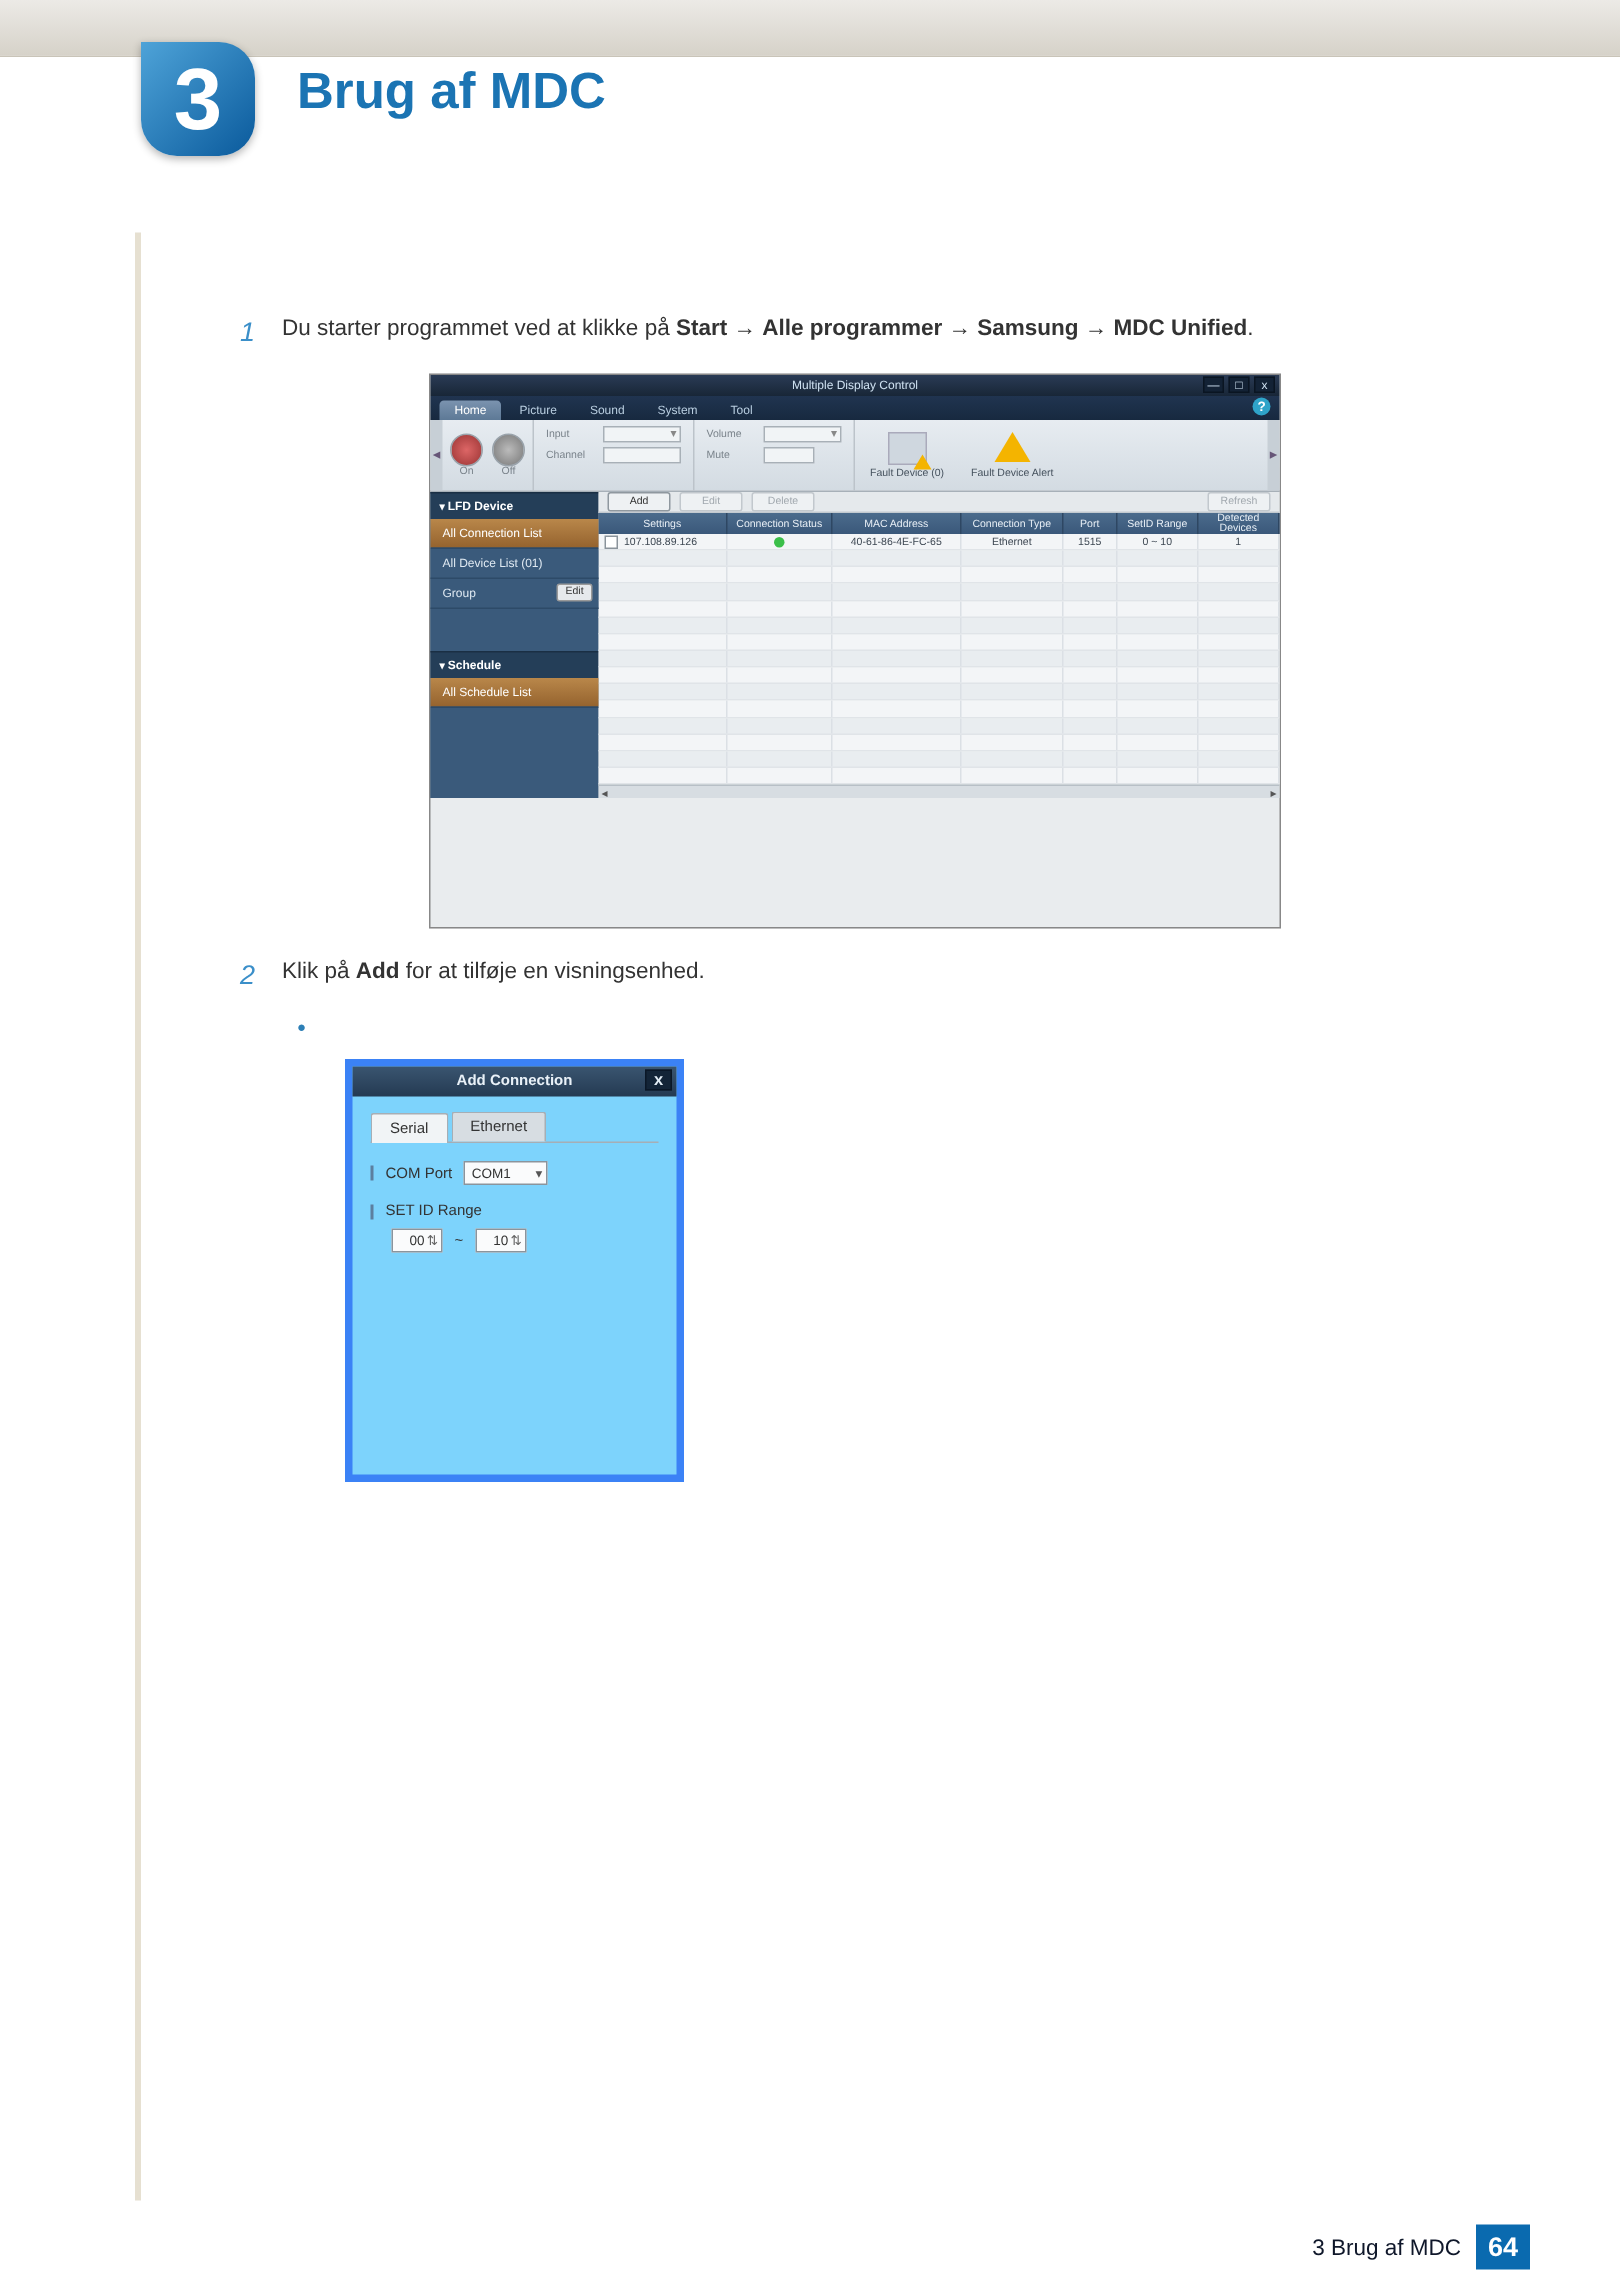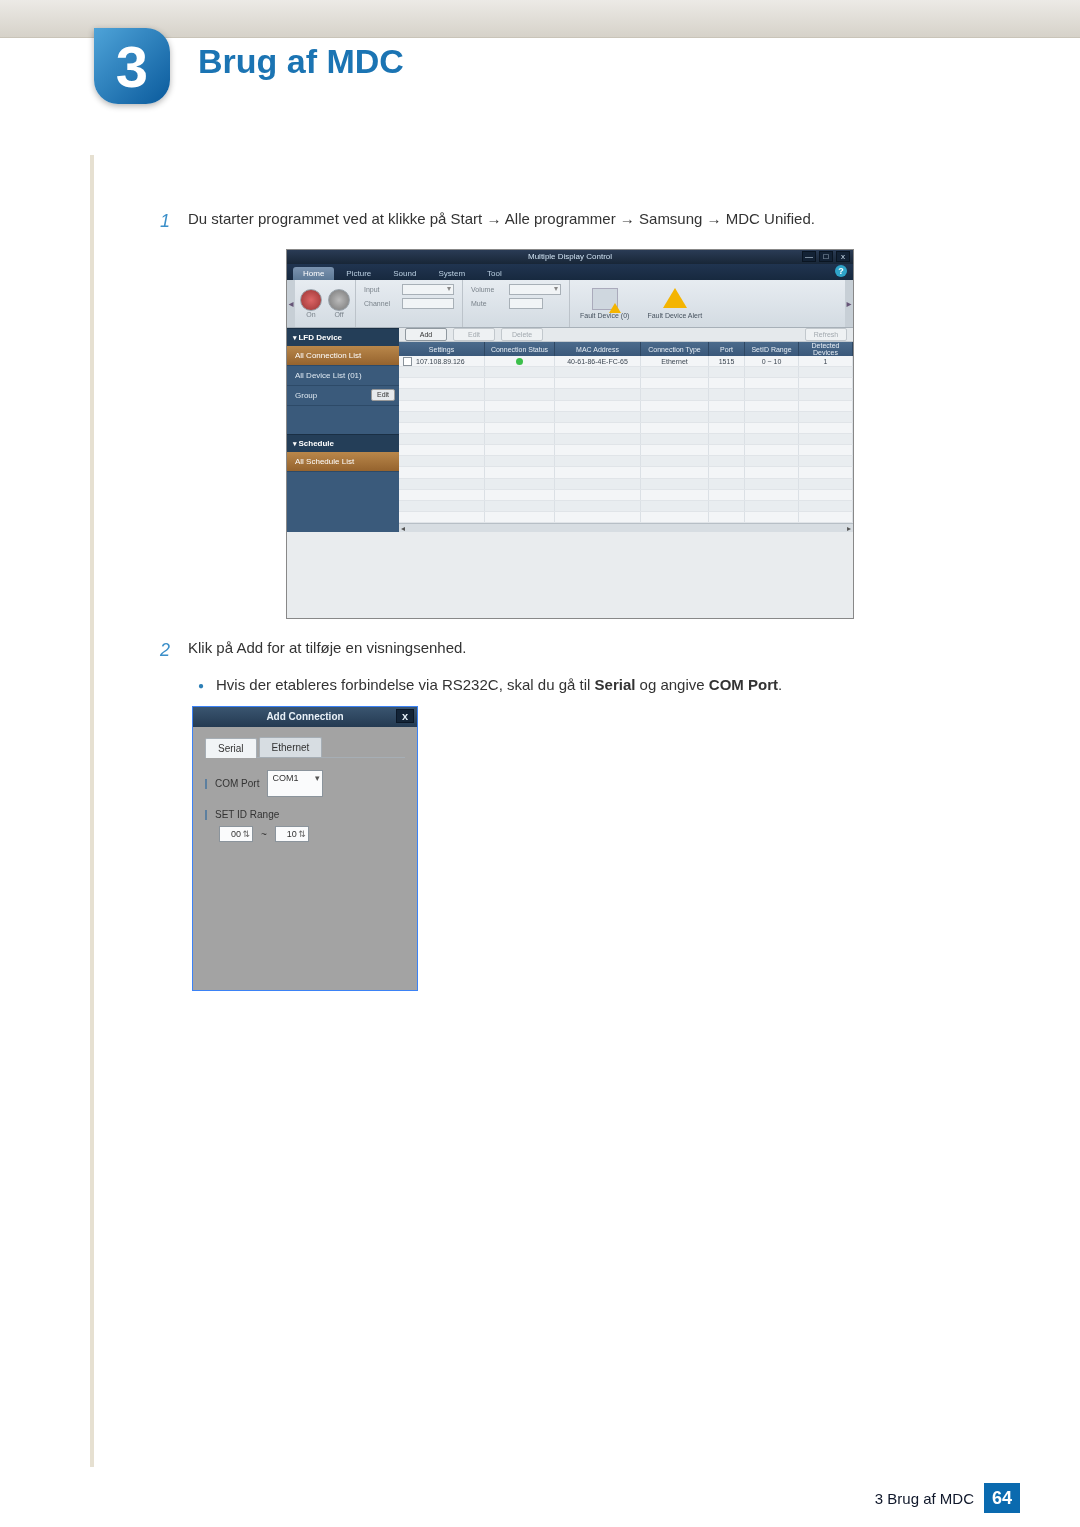--- a/index.html
+++ b/index.html
@@ -39,21 +39,21 @@
   .content {
     position: absolute;
     left: 160px; top: 190px;
     width: 820px;
   }
   .sectnum { color: #1b74b3; font-weight: 700; font-size: 19px; }
   .secttitle { color: #1b74b3; font-weight: 700; font-size: 19px; margin-left: 8px; }
   .step { display: flex; margin-top: 18px; font-size: 15px; line-height: 1.5; }
   .stepnum { color: #3b8fc9; font-style: italic; width: 28px; font-size: 18px; }
   .stepbody { flex: 1; }
-  .stepbody b { font-weight: 400; text-align: right; }
+  .stepbody b { font-weight: 700; text-align: right; }
   .bullet { display: flex; margin: 12px 0 0 38px; font-size: 15px; }
   .dot { width: 18px; color: #2d7fb6; font-size: 10px; line-height: 20px; }
 
   
   .mdcwin {
     width: 568px; height: 370px;
     margin: 14px auto 10px;
     background: #e9ecee;
     border: 1px solid #888;
     font-size: 9px;
@@ -152,23 +152,23 @@
   .gc1{width:86px; justify-content:flex-start; padding-left:4px;} .gc1 .chk{width:9px;height:9px;border:1px solid #8a939b;background:#fff;margin-right:4px;}
   .gc2{width:70px;} .gc3{width:86px;} .gc4{width:68px;} .gc5{width:36px;} .gc6{width:54px;} .gc7{flex:1;}
   .statusdot{width:7px;height:7px;border-radius:50%;background:#3bbf4a;}
   .gridscroll{ height:12px; background:#d7dde2; border-top:1px solid #b7bfc6; position:relative;}
   .gridscroll::before{content:"◂"; position:absolute; left:2px; font-size:8px; color:#555;}
   .gridscroll::after{content:"▸"; position:absolute; right:2px; font-size:8px; color:#555;}
 
   
   .dlg {
     width: 226px;
-    margin: 10px 0 0 32px;
-    border: 1px solid #3b82f6;
-    background: #a3a3a3;
+    margin: 10px 0 0 70px;
+    border: 5px solid #3b82f6;
+    background: #7dd3fc;
     font-size: 10px;
     color: #333;
   }
   .dlg-title {
     height: 20px;
     background: linear-gradient(#3a5570,#243a52);
     color: #e9f1f8; font-weight:700;
     text-align:center; line-height:20px; font-size:10px;
     position: relative;
   }
@@ -177,21 +177,21 @@
     width:18px; height:14px; background:#132437; color:#e2ecf4;
     border:1px solid #0a1727; text-align:center; line-height:12px;
     font-size:11px; font-weight:700;
   }
   .dlg-body { padding: 10px 12px 6px; }
   .dlg-tabs { display:flex; border-bottom:1px solid #a6aeb5; margin-bottom:12px;}
   .dlg-tab { padding:4px 12px; font-size:10px; border:1px solid #a6aeb5; border-bottom:none; margin-right:2px; background:#d7dde2; border-radius:2px 2px 0 0;}
   .dlg-tab.active{ background:#f1f4f6; font-weight:400; position:relative; top:1px;}
   .frow { display:flex; align-items:center; gap:8px; margin-bottom:12px; font-size:10px;}
   .frow .bar { width:2px; height:10px; background:#5c7f9f;}
-  .sel { width:56px; height:27px; border:1px solid #8b949c; background:#fafbfc; position:relative; font-size:9px; line-height:14px; padding-left:4px;}
+  .sel { width:56px; height:16px; border:1px solid #8b949c; background:#fafbfc; position:relative; font-size:9px; line-height:14px; padding-left:4px;}
   .sel::after{content:"▾"; position:absolute; right:3px; top:0; color:#555;}
   .numspin{ width:34px; height:16px; border:1px solid #8b949c; background:#fafbfc; font-size:9px; text-align:center; line-height:14px; position:relative;}
   .numspin::after{content:"⇅"; position:absolute; right:2px; top:0; font-size:9px; color:#666;}
   .dlg-spacer{ height:130px; }
   .dlg-foot { display:flex; justify-content:center; gap:14px; padding:10px 0 12px; background:linear-gradient(#3d5772,#2b4159);}
   .dlg-btn { width:56px; height:18px; background:linear-gradient(#f0f2f4,#d3d9de); border:1px solid #7e8890; border-radius:2px; font-size:10px; text-align:center; line-height:16px;}
 
   
   .footer {
     position:absolute; left:0; right:0; bottom:14px;
@@ -472,23 +472,20 @@
 
   <div class="step">
     <div class="stepnum">2</div>
     <div class="stepbody">
       <span>Klik på </span><b>Add</b><span> for at tilføje en visningsenhed.</span>
     </div>
   </div>
 
   <div class="bullet">
     <div class="dot">●</div>
-    <div>
-      <span>Hvis der etableres forbindelse via RS232C, skal du gå til </span><b>Serial</b><span> og angive </span><b>COM Port</b><span>.</span>
-    </div>
   </div>
 
   <div class="dlg">
     <div class="dlg-title">
       <span>Add Connection</span>
       <div class="dlg-close">x</div>
     </div>
     <div class="dlg-body">
       <div class="dlg-tabs">
         <div class="dlg-tab active">Serial</div>

